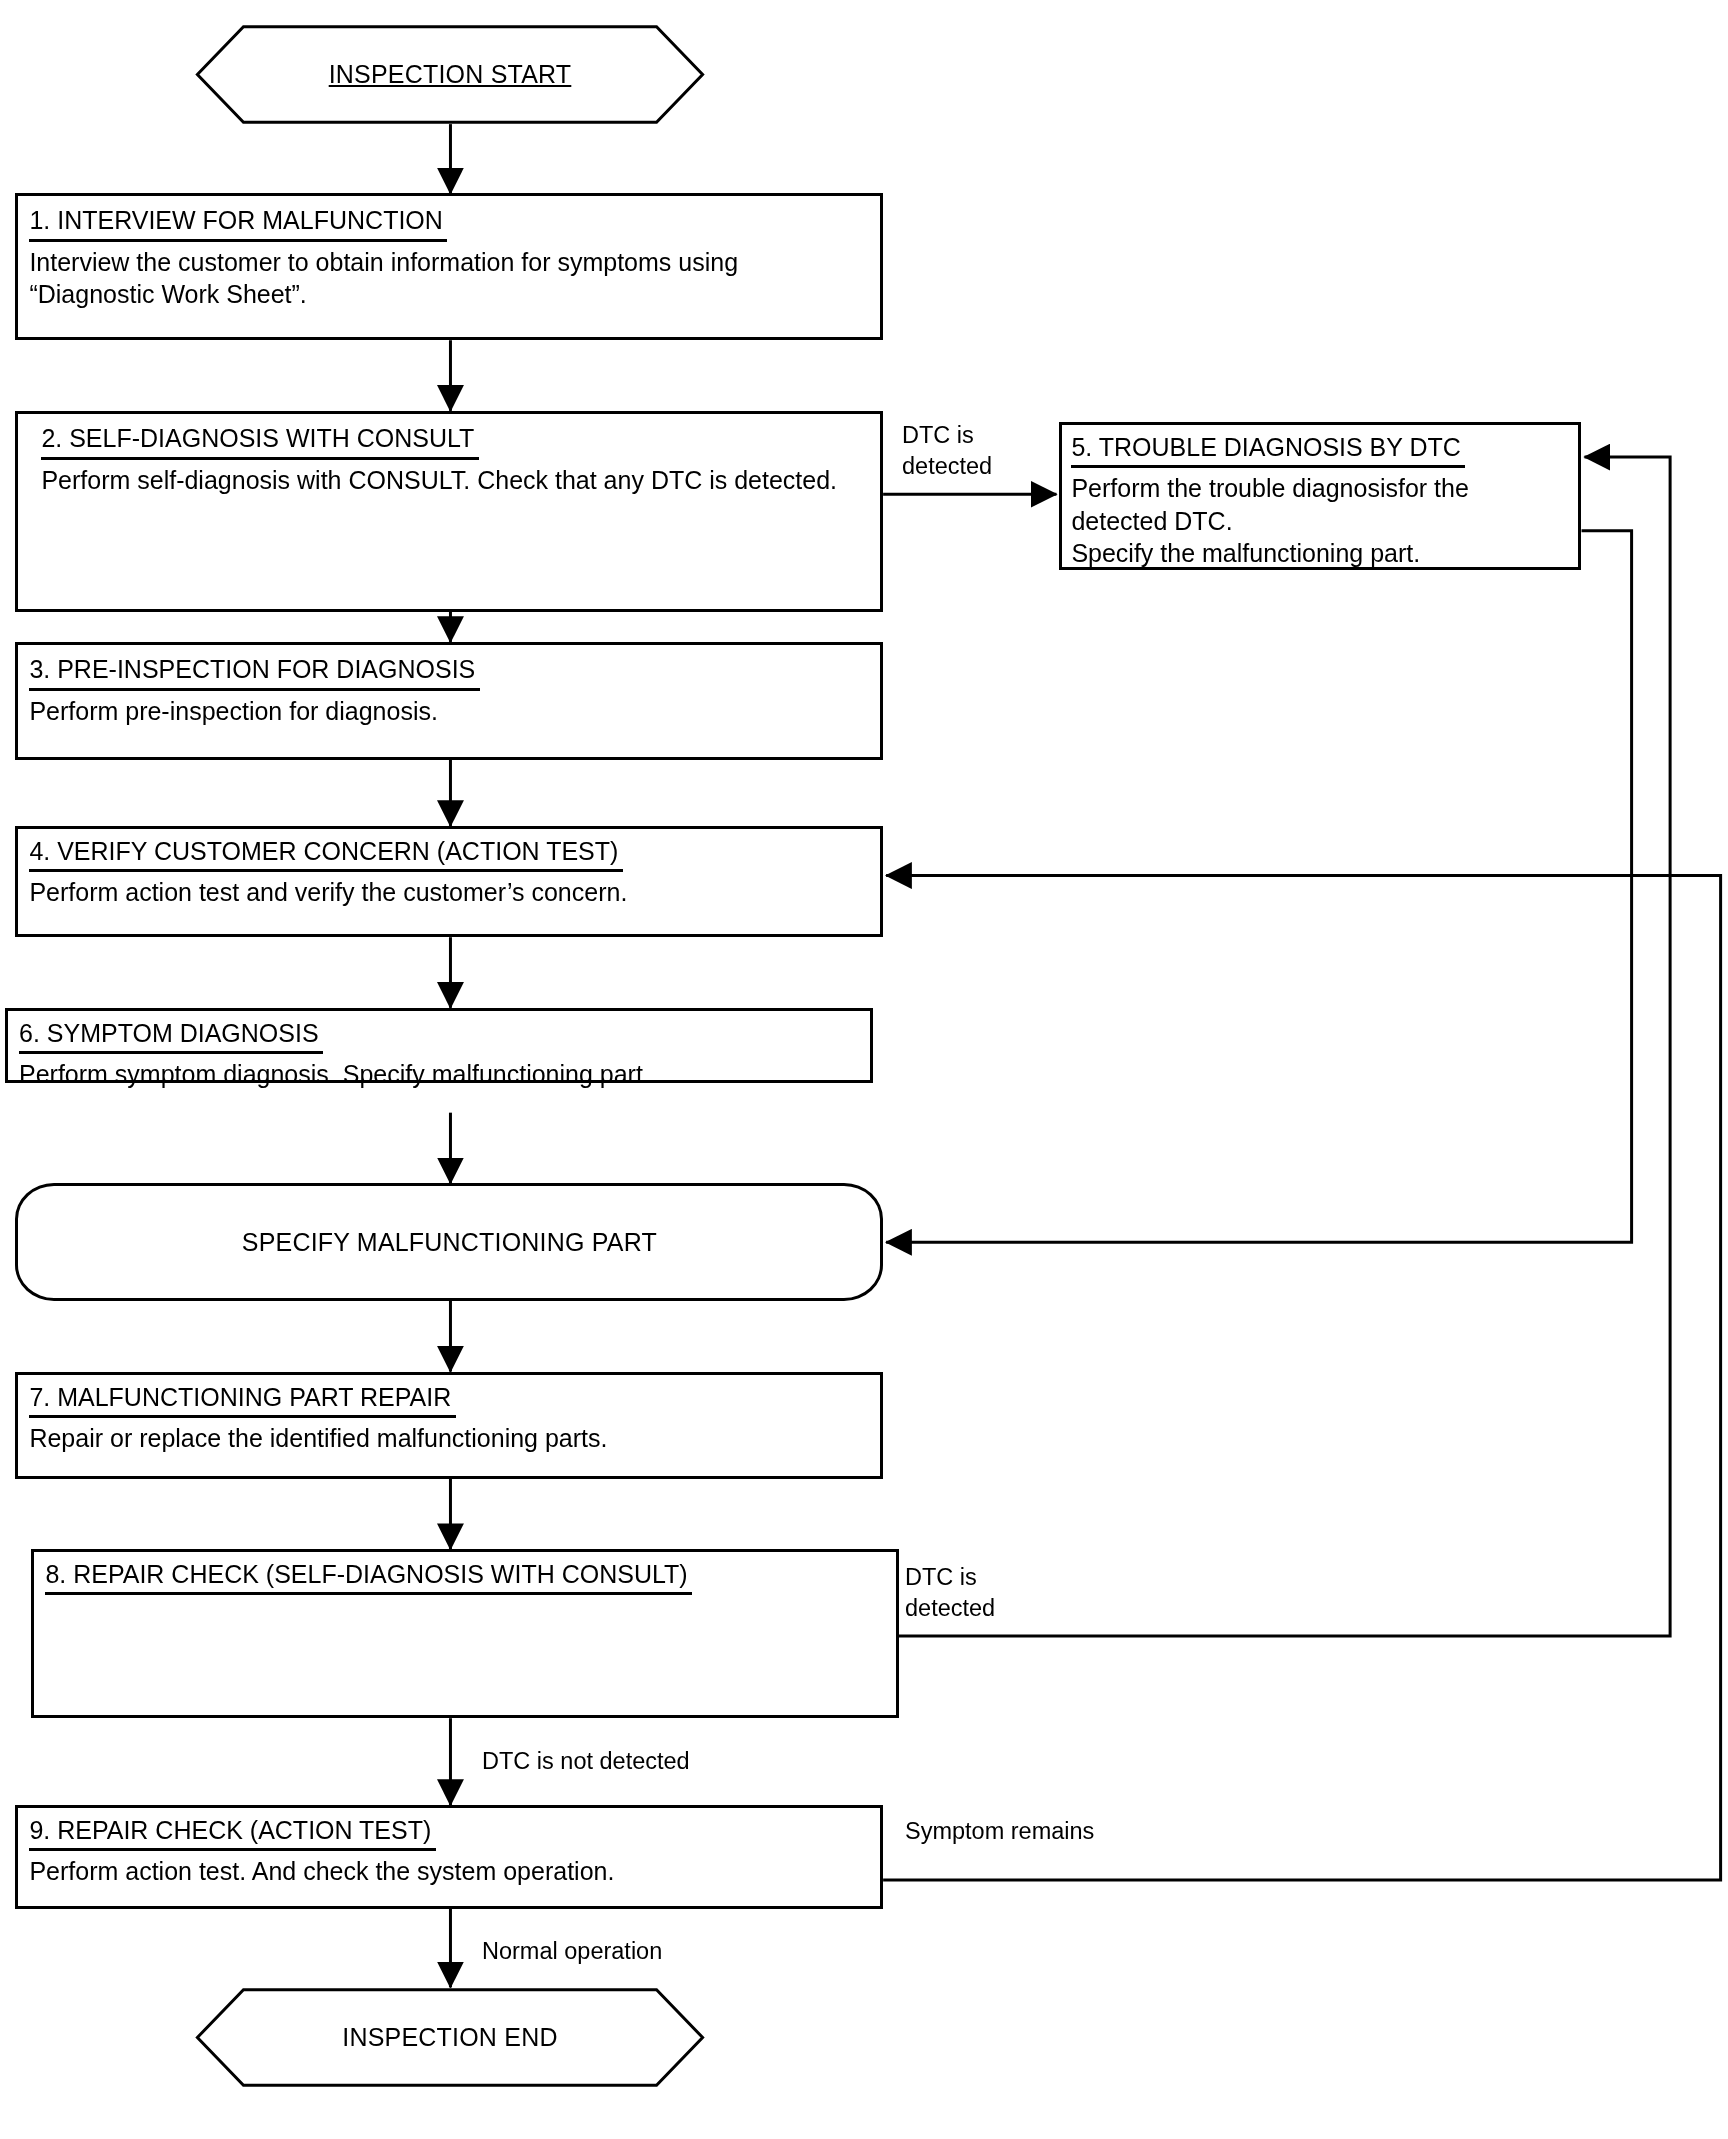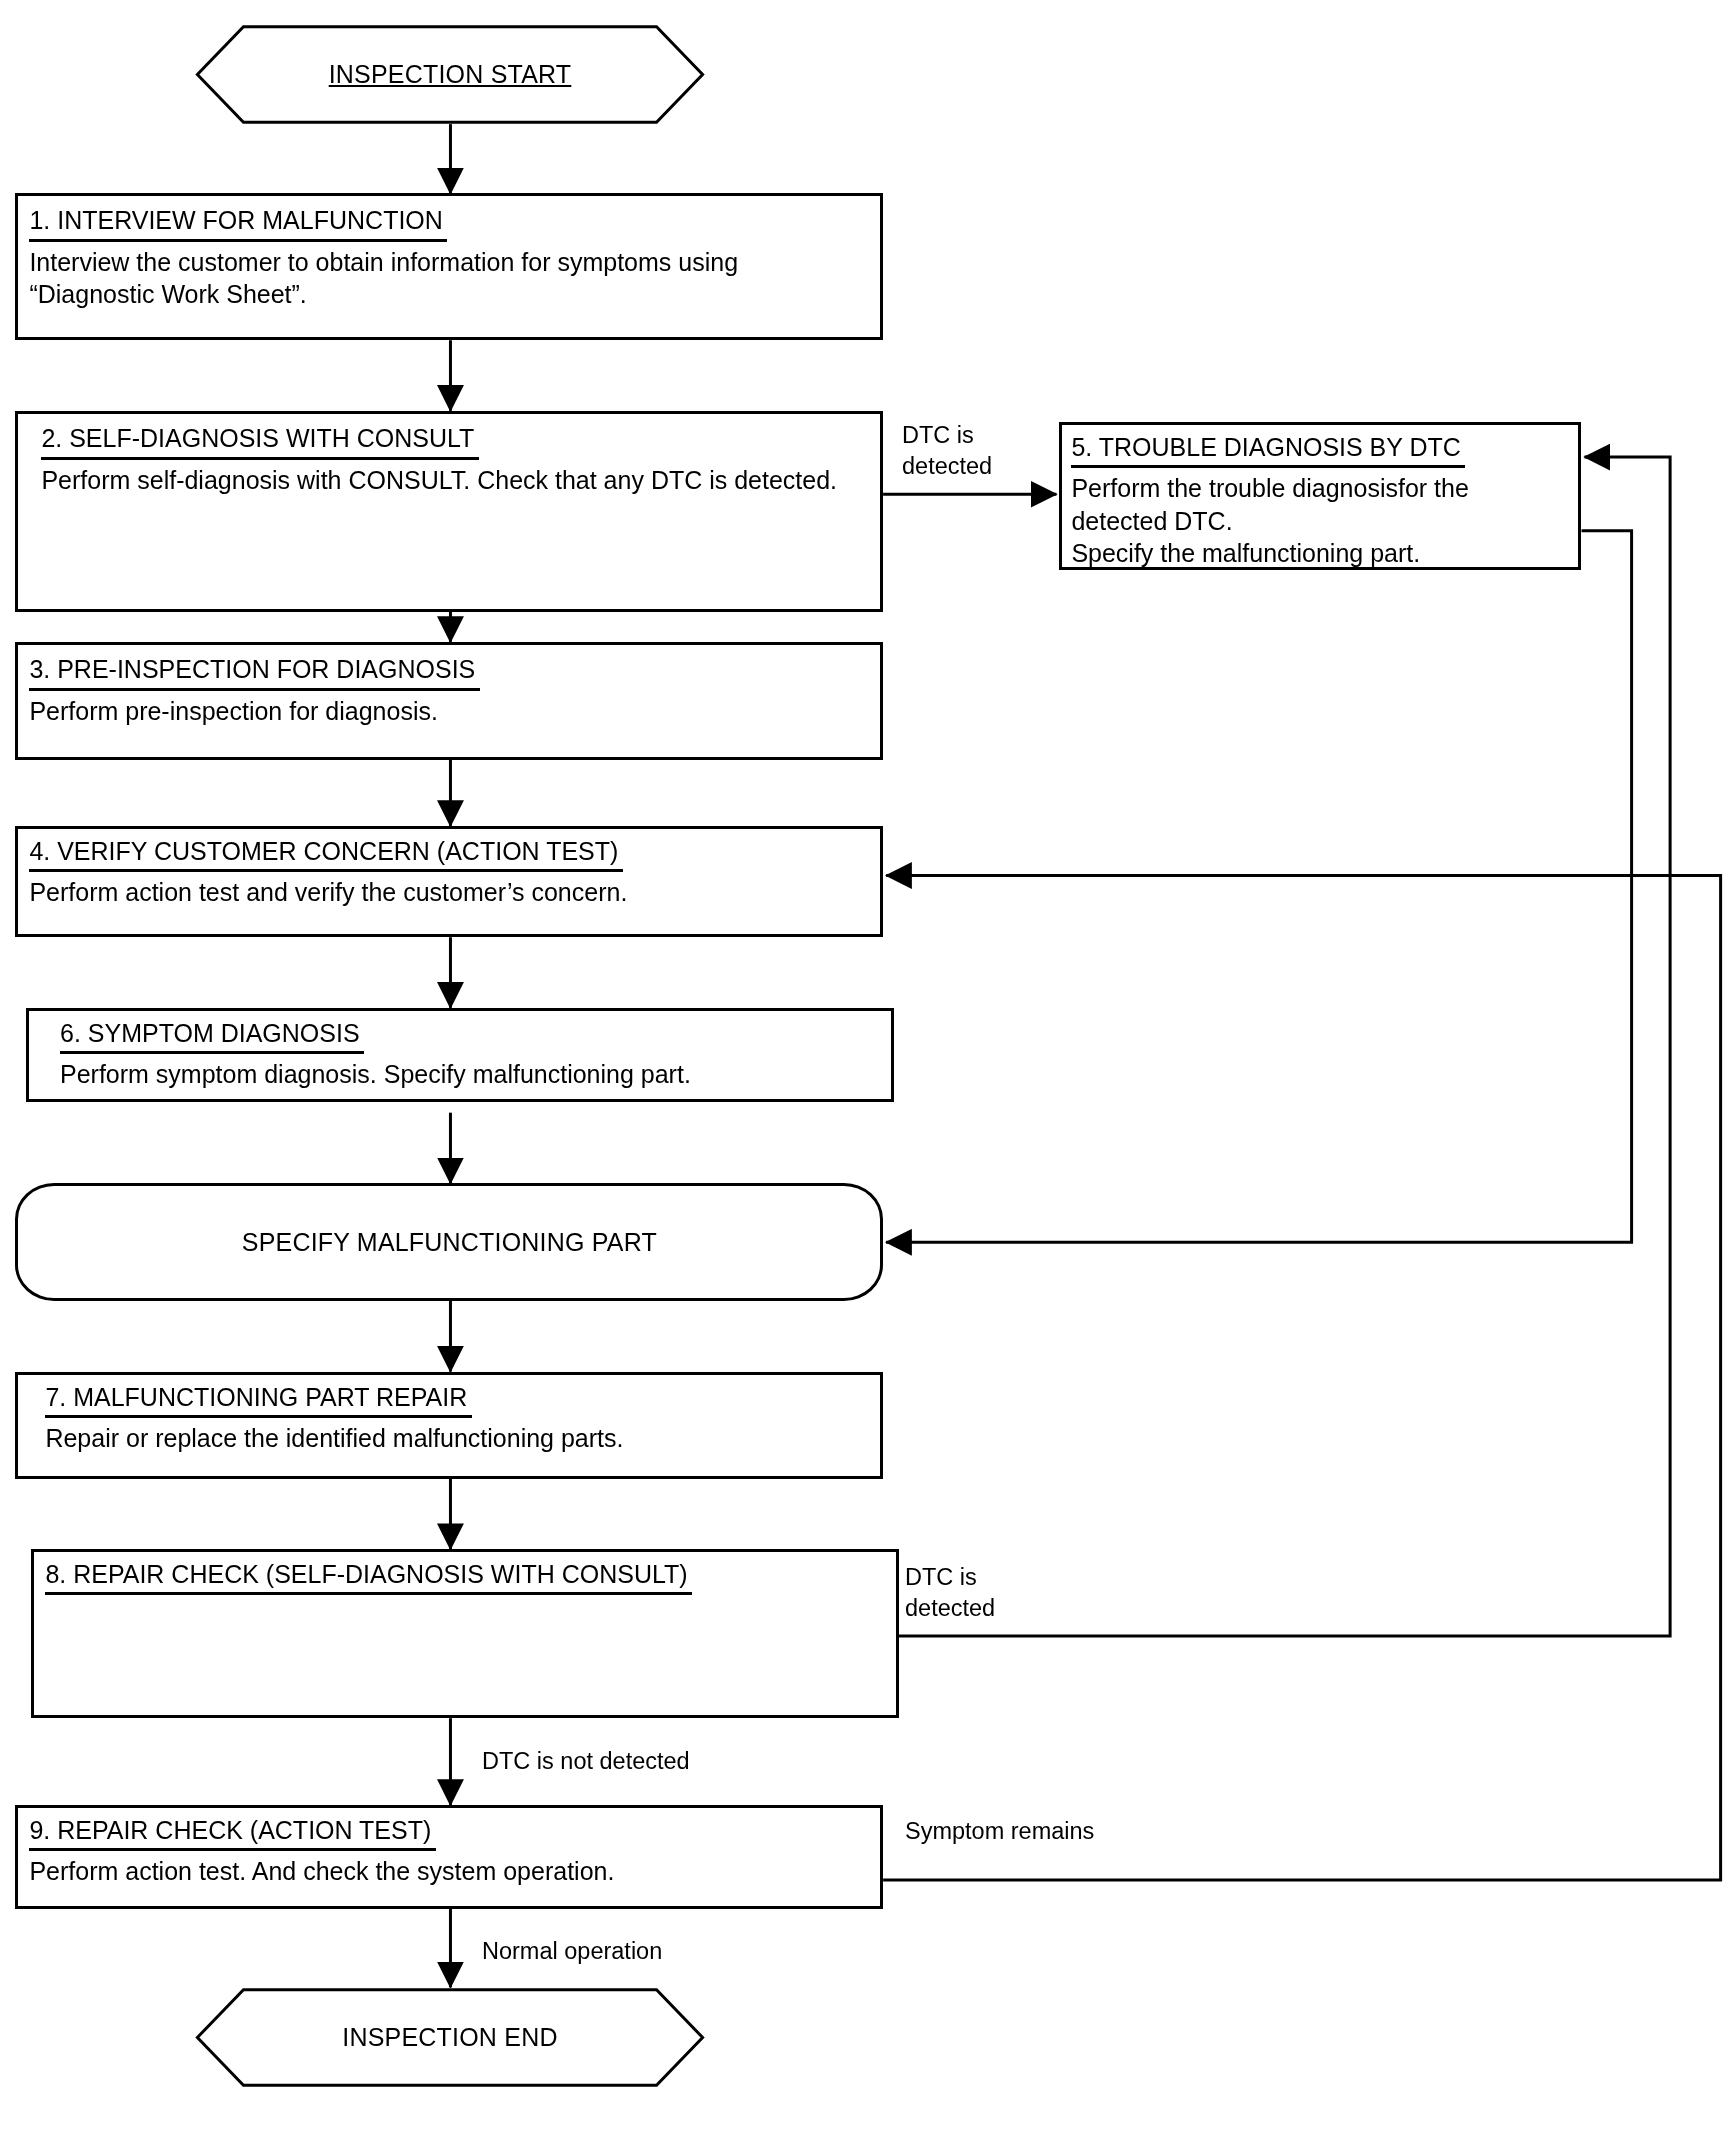--- a/index.html
+++ b/index.html
@@ -102,33 +102,33 @@
     </div>
   </div>
 
   <div class="node proc" style="left:15.4px;top:826px;width:868px;height:111px;">
     <div class="pad" style="padding:6.8px 11px;">
       <div class="ttl">4. VERIFY CUSTOMER CONCERN (ACTION TEST)</div>
       <div class="bdy">Perform action test and verify the customer’s concern.</div>
     </div>
   </div>
 
-  <div class="node proc" style="left:26px;top:1008px;width:868px;height:94px;padding-left:20px;">
+  <div class="node proc" style="left:5px;top:1008px;width:868px;height:75px;">
     <div class="pad" style="padding:6.8px 11px;">
       <div class="ttl">6. SYMPTOM DIAGNOSIS</div>
       <div class="bdy">Perform symptom diagnosis. Specify malfunctioning part.</div>
     </div>
   </div>
 
   <div class="node rounded" style="left:15.4px;top:1183px;width:868px;height:118px;">
     <span class="lbl">SPECIFY MALFUNCTIONING PART</span>
   </div>
 
   <div class="node proc" style="left:15.4px;top:1372px;width:868px;height:107px;">
-    <div class="pad" style="padding:6.8px 11px;margin-left:16px;">
+    <div class="pad" style="padding:6.8px 11px;">
       <div class="ttl">7. MALFUNCTIONING PART REPAIR</div>
       <div class="bdy">Repair or replace the identified malfunctioning parts.</div>
     </div>
   </div>
 
   <div class="node proc" style="left:15.4px;top:1549px;width:868px;height:169px;margin-left:16px;">
     <div class="pad" style="padding:6.8px 11px;">
       <div class="ttl">8. REPAIR CHECK (SELF-DIAGNOSIS WITH CONSULT)</div>
     </div>
   </div>

